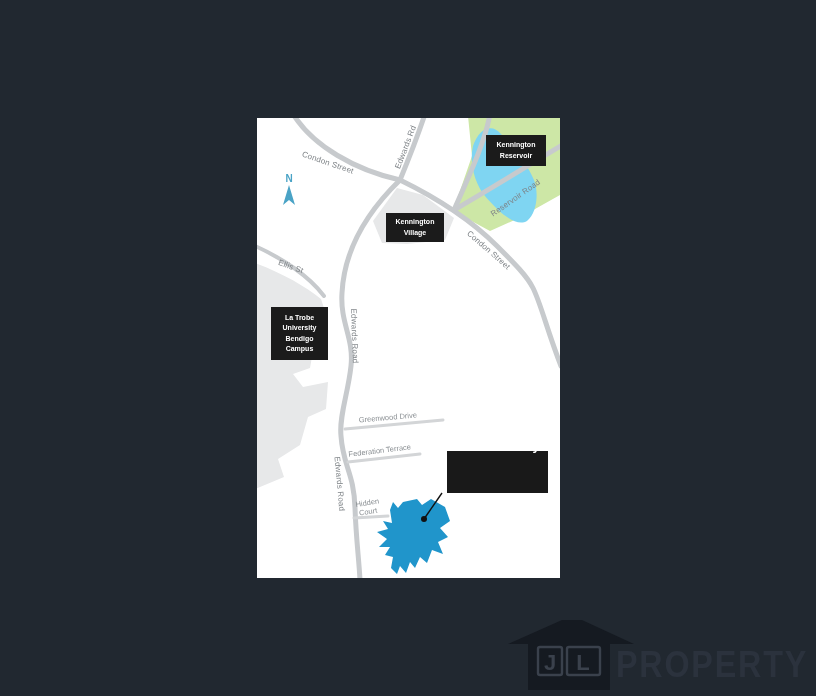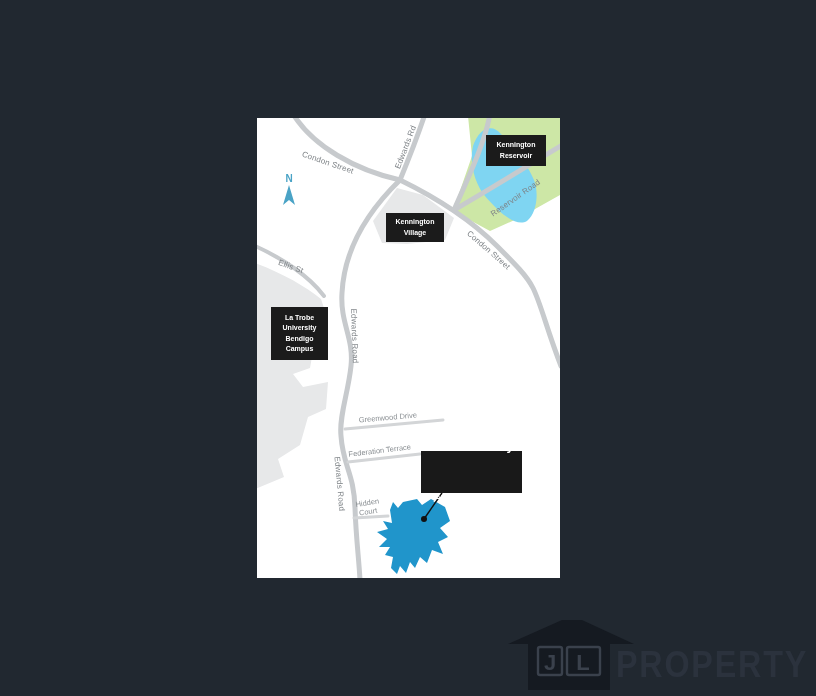--- a/index.html
+++ b/index.html
@@ -18,21 +18,21 @@
   .street-minor{font-size:7.5px;fill:#8a8f93;}
   .poi-box{
     position:absolute;background:#1b1b1b;color:#ffffff;
     font-weight:bold;font-size:7px;line-height:1.5;text-align:center;
     white-space:pre-line;display:flex;align-items:center;justify-content:center;
   }
   .box-reservoir{left:229px;top:17px;width:60px;height:31px;}
   .box-village{left:129px;top:95px;width:58px;height:29px;}
   .box-latrobe{left:14px;top:189px;width:57px;height:53px;}
   .hv-box{
-    position:absolute;left:164px;top:333px;width:101px;height:42px;
+    position:absolute;left:190px;top:333px;width:101px;height:42px;
     background:#191919;color:#ffffff;text-align:center;
     display:flex;flex-direction:column;align-items:center;justify-content:center;
   }
   .hv-title{font-size:13px;font-weight:bold;line-height:1.25;}
   .hv-sub{font-size:12px;line-height:1.25;margin-top:36px;}
   
   .logo{position:absolute;left:505px;top:614px;width:311px;height:82px;}
 </style>
 </head>
 <body>

